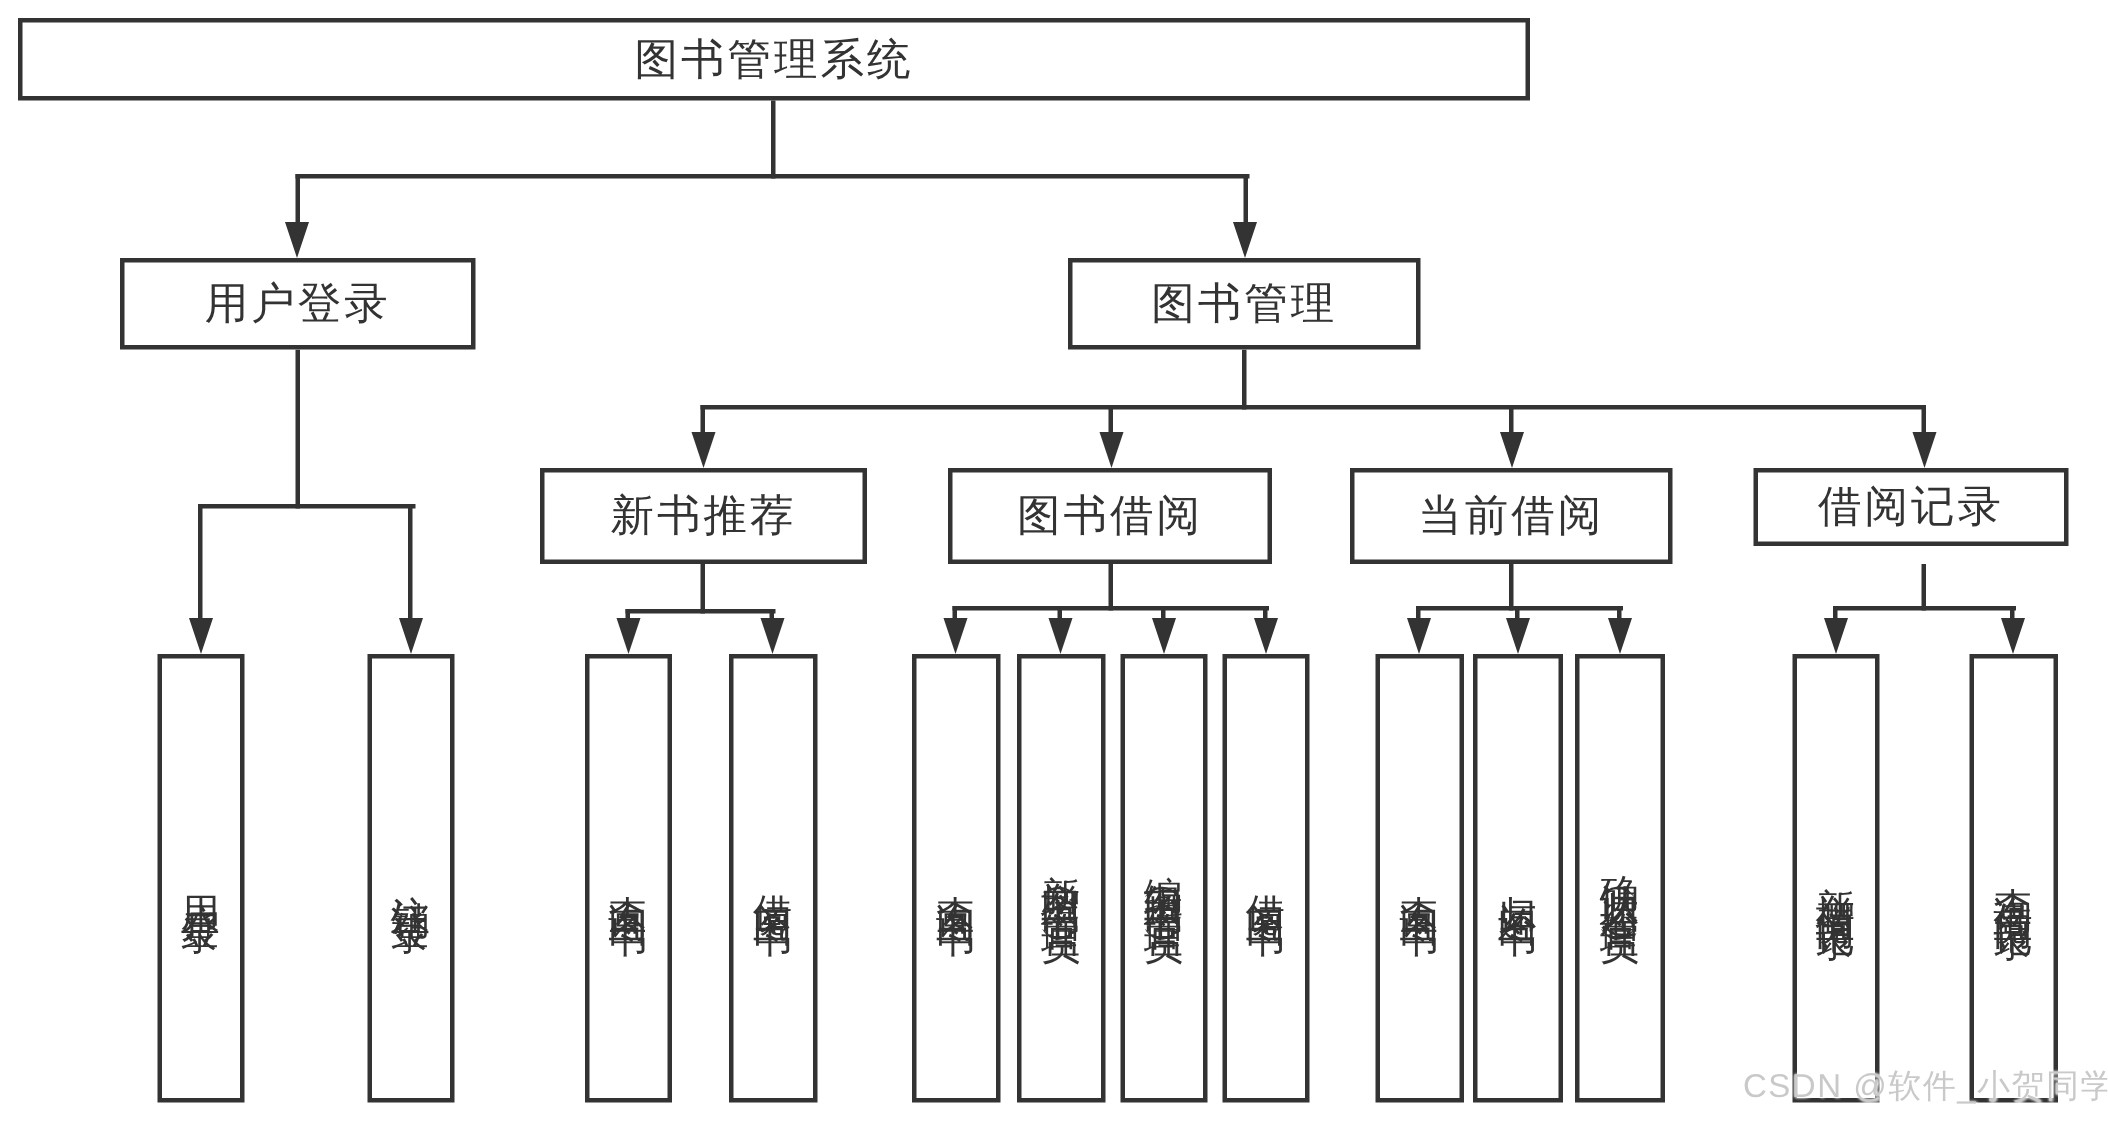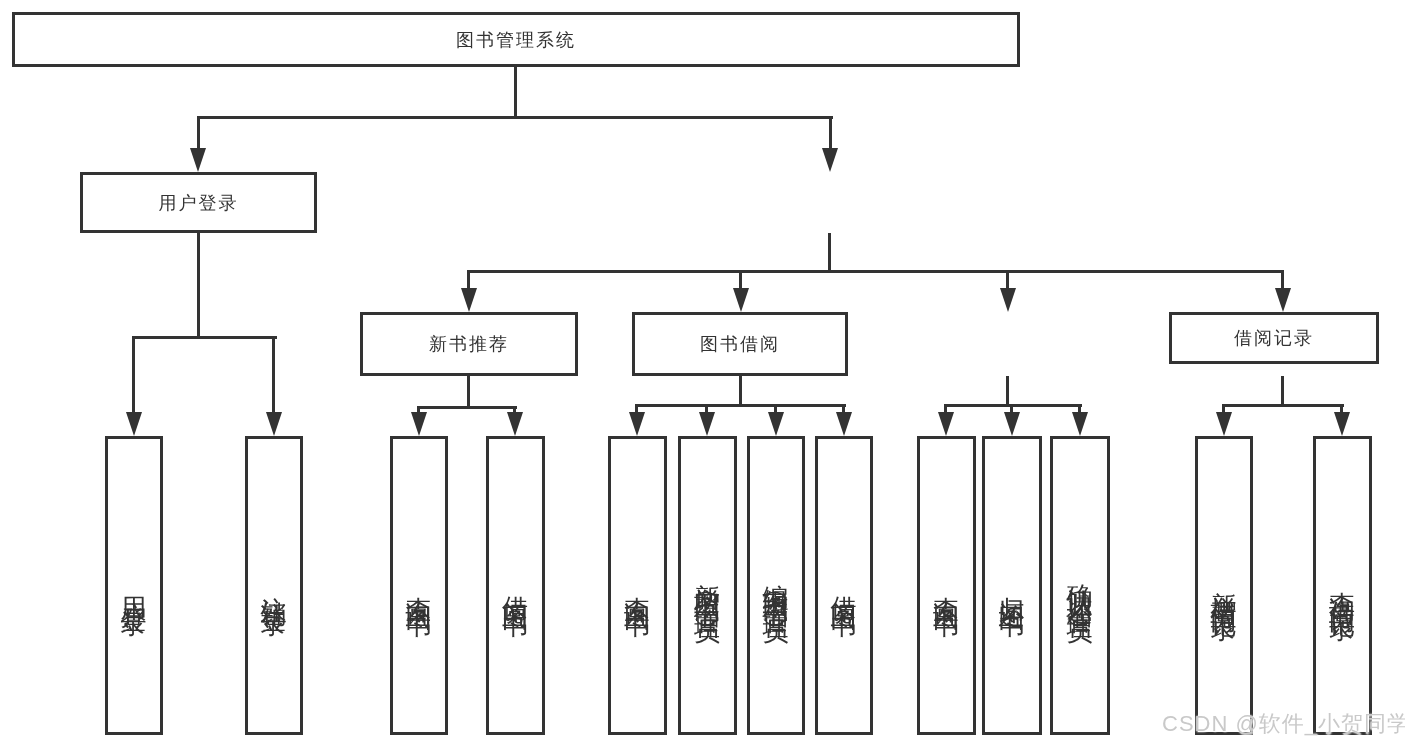--- a/index.html
+++ b/index.html
@@ -14,21 +14,21 @@
   }
   .box {
     position: absolute;
     border: 3px solid #333333;
     background: #ffffff;
     display: flex;
     align-items: center;
     justify-content: center;
     color: #333333;
   }
-  .hbox { font-size: 18px; letter-spacing: 2px; }
+  .hbox { font-size: 29px; letter-spacing: 2px; }
   .vbox { font-size: 26px; }
   .vbox span {
     writing-mode: vertical-rl;
     text-orientation: upright;
     letter-spacing: 5px;
     line-height: 1;
     max-height: 288px;
   }
   .line { position: absolute; background: #333333; }
   .arrow {
@@ -114,26 +114,32 @@
   <div class="arrow" style="left:1216px;top:412px"></div>
   <div class="arrow" style="left:1334px;top:412px"></div>
 
   <div class="box hbox" style="left:12px;top:12px;width:1008px;height:55px">
     <span>图书管理系统</span>
   </div>
 
   <div class="box hbox" style="left:80px;top:172px;width:237px;height:61px">
     <span>用户登录</span>
   </div>
+  <div class="box hbox" style="left:712px;top:172px;width:235px;height:61px">
+    <span>图书管理</span>
+  </div>
 
   <div class="box hbox" style="left:360px;top:312px;width:218px;height:64px">
     <span>新书推荐</span>
   </div>
   <div class="box hbox" style="left:632px;top:312px;width:216px;height:64px">
     <span>图书借阅</span>
+  </div>
+  <div class="box hbox" style="left:900px;top:312px;width:215px;height:64px">
+    <span>当前借阅</span>
   </div>
   <div class="box hbox" style="left:1169px;top:312px;width:210px;height:52px">
     <span>借阅记录</span>
   </div>
 
   <div class="box vbox" style="left:105px;top:436px;width:58px;height:299px">
     <span>用户登录</span>
   </div>
   <div class="box vbox" style="left:245px;top:436px;width:58px;height:299px">
     <span>注销登录</span>

